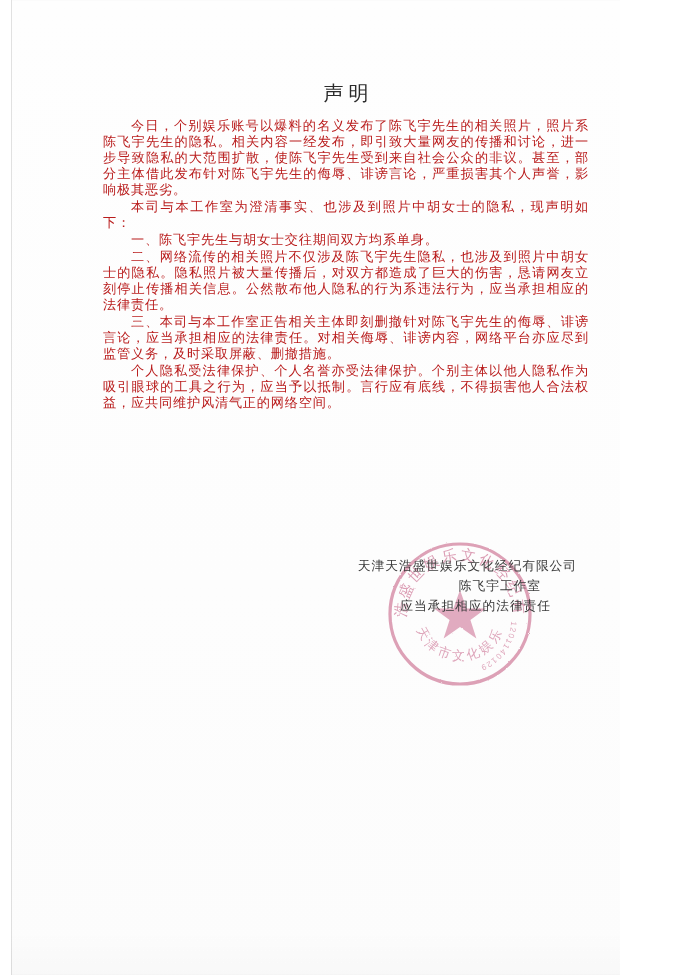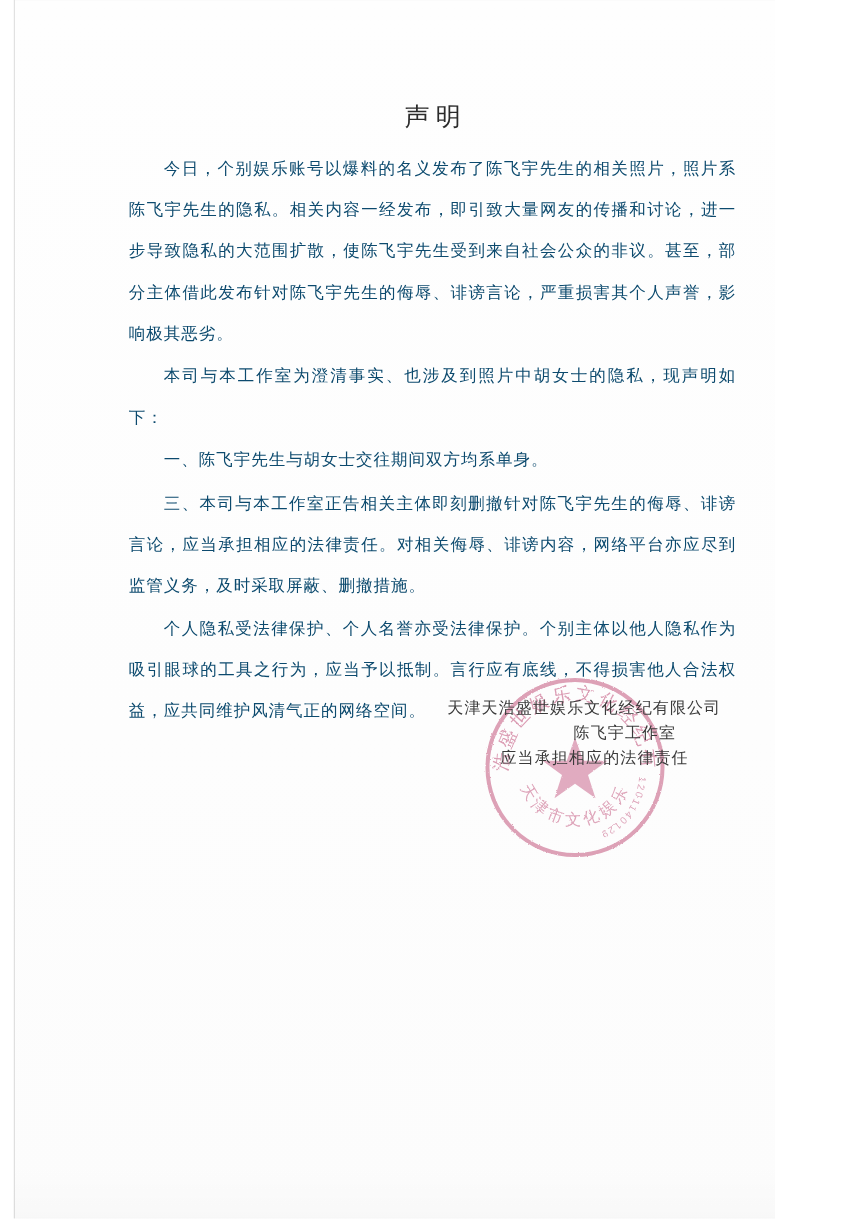--- a/index.html
+++ b/index.html
@@ -65,22 +65,22 @@
     letter-spacing: 5px;
     color: #2b2b2b;
     margin-top: 80px;
     margin-bottom: 0;
     font-weight: normal;
     text-indent: 5px;
   }
 
   .para {
     font-size: 13.2px;
-    line-height: 33px;
-    color: #0c4a6e;
+    line-height: 16px;
+    color: #b91c1c;
     text-align: justify;
     text-justify: inter-ideograph;
     letter-spacing: 0.8px;
     margin: 0;
   }
   .para.indent {
     text-indent: 28px;
   }
   .block-gap { height: 11px; }
   .block-gap-sm { height: 1px; }
@@ -137,20 +137,21 @@
 
     <p class="para indent">今日，个别娱乐账号以爆料的名义发布了陈飞宇先生的相关照片，照片系陈飞宇先生的隐私。相关内容一经发布，即引致大量网友的传播和讨论，进一步导致隐私的大范围扩散，使陈飞宇先生受到来自社会公众的非议。甚至，部分主体借此发布针对陈飞宇先生的侮辱、诽谤言论，严重损害其个人声誉，影响极其恶劣。</p>
     <div class="block-gap-sm"></div>
 
     <p class="para indent">本司与本工作室为澄清事实、也涉及到照片中胡女士的隐私，现声明如下：</p>
     <div class="block-gap-sm"></div>
 
     <p class="para indent">一、陈飞宇先生与胡女士交往期间双方均系单身。</p>
     <div class="block-gap-sm"></div>
 
+    <p class="para indent">二、网络流传的相关照片不仅涉及陈飞宇先生隐私，也涉及到照片中胡女士的隐私。隐私照片被大量传播后，对双方都造成了巨大的伤害，恳请网友立刻停止传播相关信息。公然散布他人隐私的行为系违法行为，应当承担相应的法律责任。</p>
     <div class="block-gap-sm"></div>
 
     <p class="para indent">三、本司与本工作室正告相关主体即刻删撤针对陈飞宇先生的侮辱、诽谤言论，应当承担相应的法律责任。对相关侮辱、诽谤内容，网络平台亦应尽到监管义务，及时采取屏蔽、删撤措施。</p>
     <div class="block-gap-sm"></div>
 
     <p class="para indent">个人隐私受法律保护、个人名誉亦受法律保护。个别主体以他人隐私作为吸引眼球的工具之行为，应当予以抵制。言行应有底线，不得损害他人合法权益，应共同维护风清气正的网络空间。</p>
 
   </div>
 
   <div id="seal">

